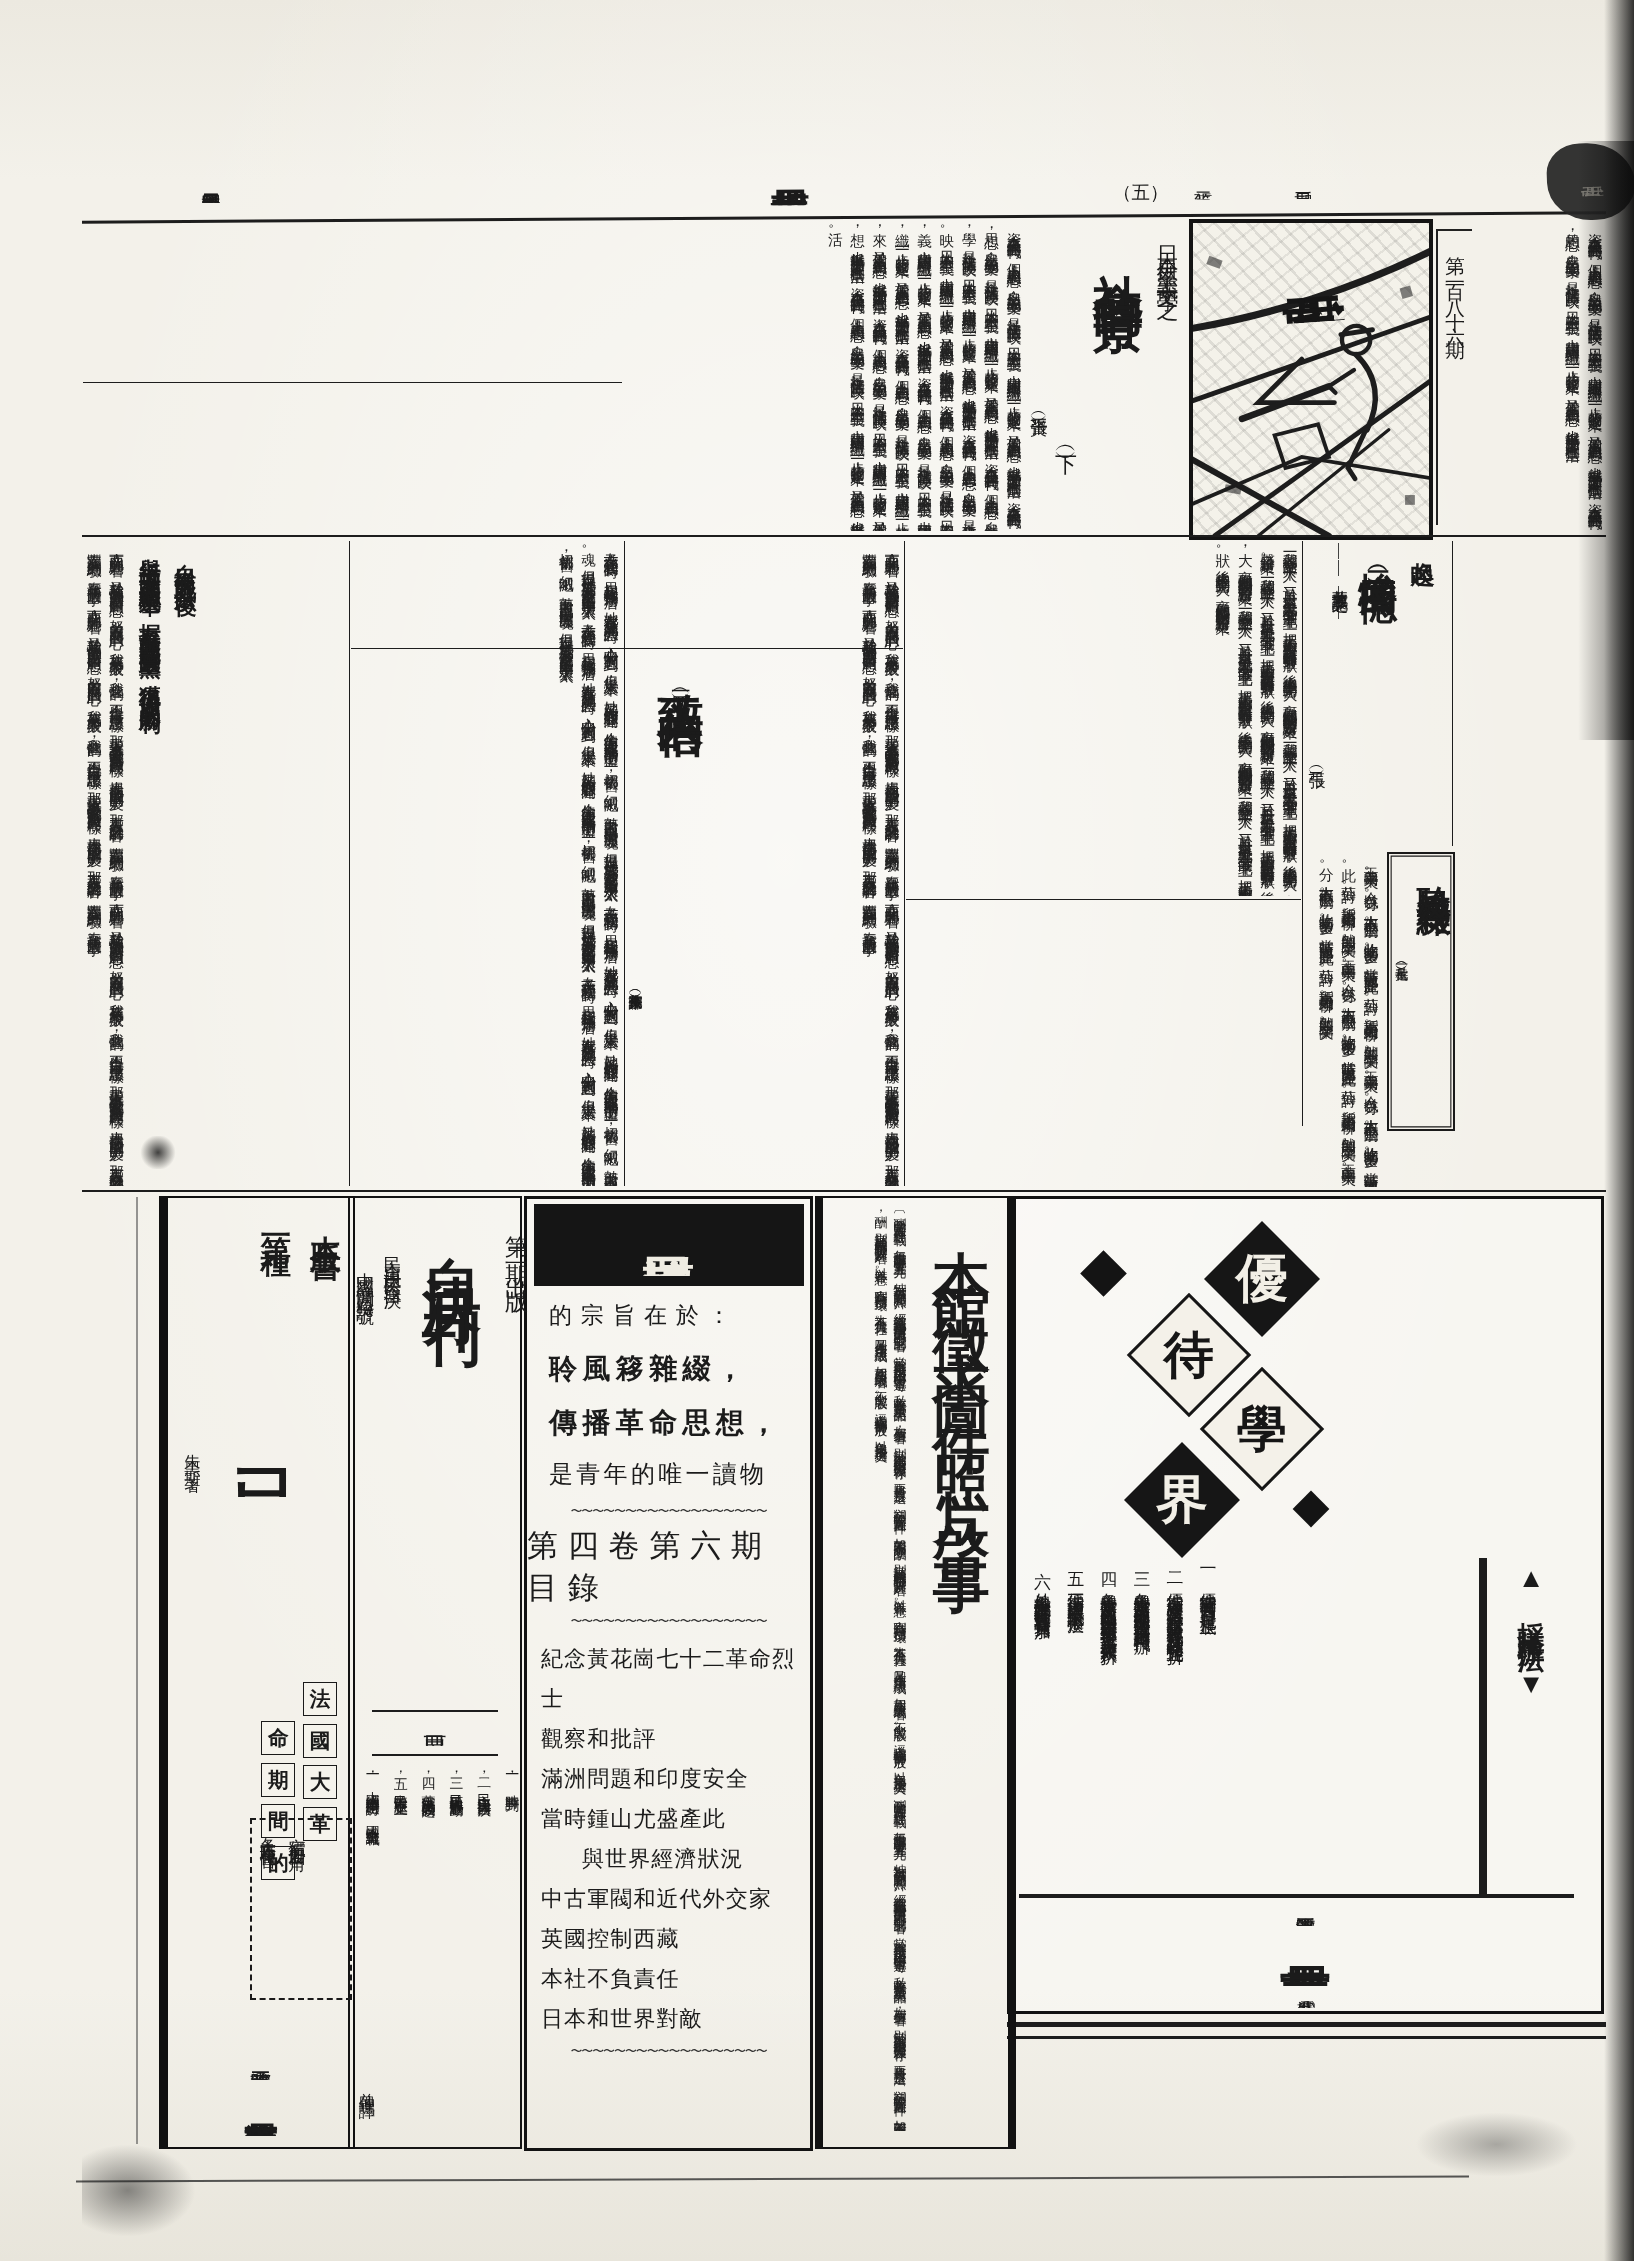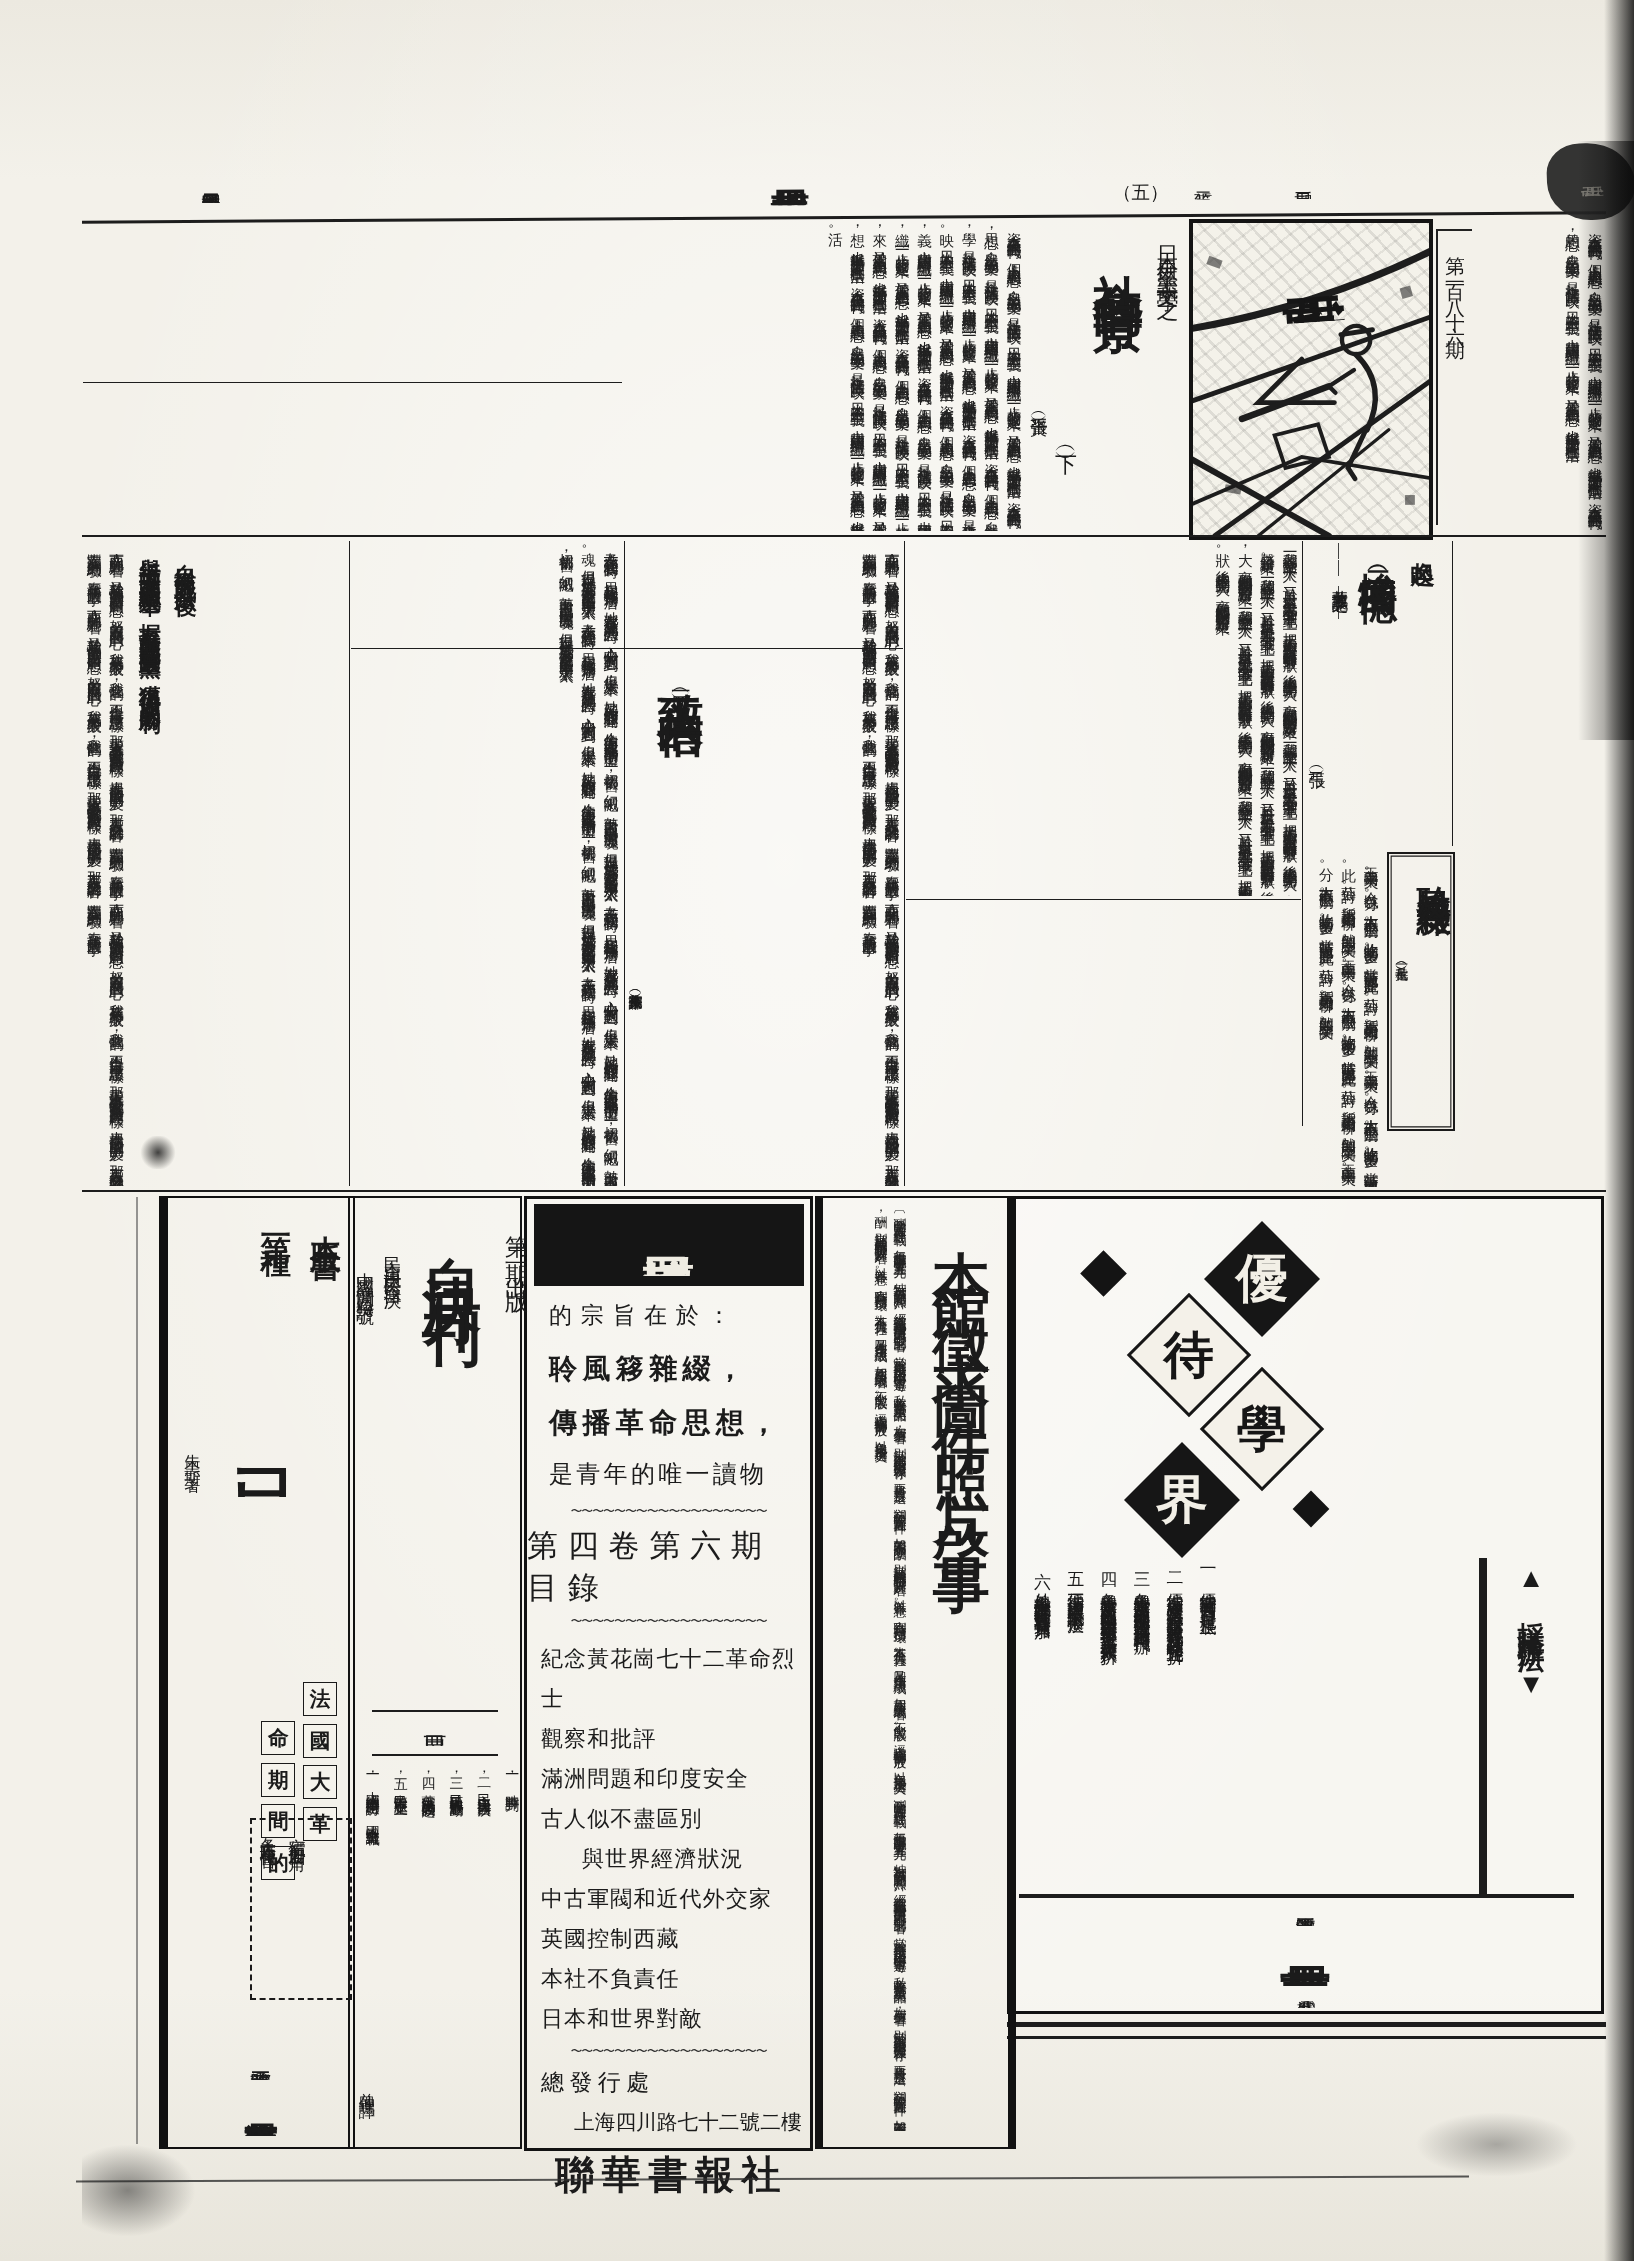--- a/index.html
+++ b/index.html
@@ -271,35 +271,28 @@
     </div>
     <div class="wavy">〜〜〜〜〜〜〜〜〜〜〜〜〜〜〜〜〜〜</div>
     <div class="center" style="margin:4.4px 0;">
       <span style="font-size:31px;letter-spacing:9.8px;">第四卷第六期目錄</span>
     </div>
     <div class="wavy">〜〜〜〜〜〜〜〜〜〜〜〜〜〜〜〜〜〜</div>
     <div style="padding:8.7px 7.6px 0 14px;font-size:22px;line-height:1.82;letter-spacing:1.1px;">
       <div>紀念黃花崗七十二革命烈士</div>
       <div>觀察和批評</div>
       <div>滿洲問題和印度安全</div>
-      <div>古人似不盡區別</div>
+      <div>當時鍾山尤盛產此</div>
       <div style="padding-left:41px;">與世界經濟狀況</div>
       <div>中古軍閥和近代外交家</div>
       <div>英國控制西藏</div>
       <div>本社不負責任</div>
       <div>日本和世界對敵</div>
     </div>
     <div class="wavy" style="margin-top:3.3px;">〜〜〜〜〜〜〜〜〜〜〜〜〜〜〜〜〜〜</div>
-    <div style="padding:7.6px 7.6px 0 14px;">
-      <div style="font-size:23px;letter-spacing:5.4px;margin-bottom:9.8px;">總發行處</div>
-      <div style="font-size:20.7px;padding-left:33px;margin-bottom:12px;">上海四川路七十二號二樓</div>
-      <div class="center">
-          <span style="font-size:39px;font-weight:bold;letter-spacing:7.6px;">聯華書報社</span>
-        </div>
-    </div>
   </div>
 
   <div class="blk" style="left:348px;top:1196px;width:170px;height:949px;border:2.2px solid #141414;">
     <div class="blk" style="left:3.3px;top:11px;width:161px;height:490px;">
       <div style="writing-mode:vertical-rl;height:100%;">
         <div style="font-size:23px;letter-spacing:14px;padding-top:7.6px;margin-block-end:8.7px;">第二期出版</div>
         <div style="font-size:59px;font-weight:bold;letter-spacing:18.5px;margin-block-end:7.6px;">自決月刊</div>
         <div style="font-size:18px;letter-spacing:4.4px;padding-top:33px;margin-block-end:3.3px;">民主自決與民族自決</div>
         <div style="font-size:18px;letter-spacing:4.4px;padding-top:49px;">中國經濟問題檢討號</div>
       </div>

